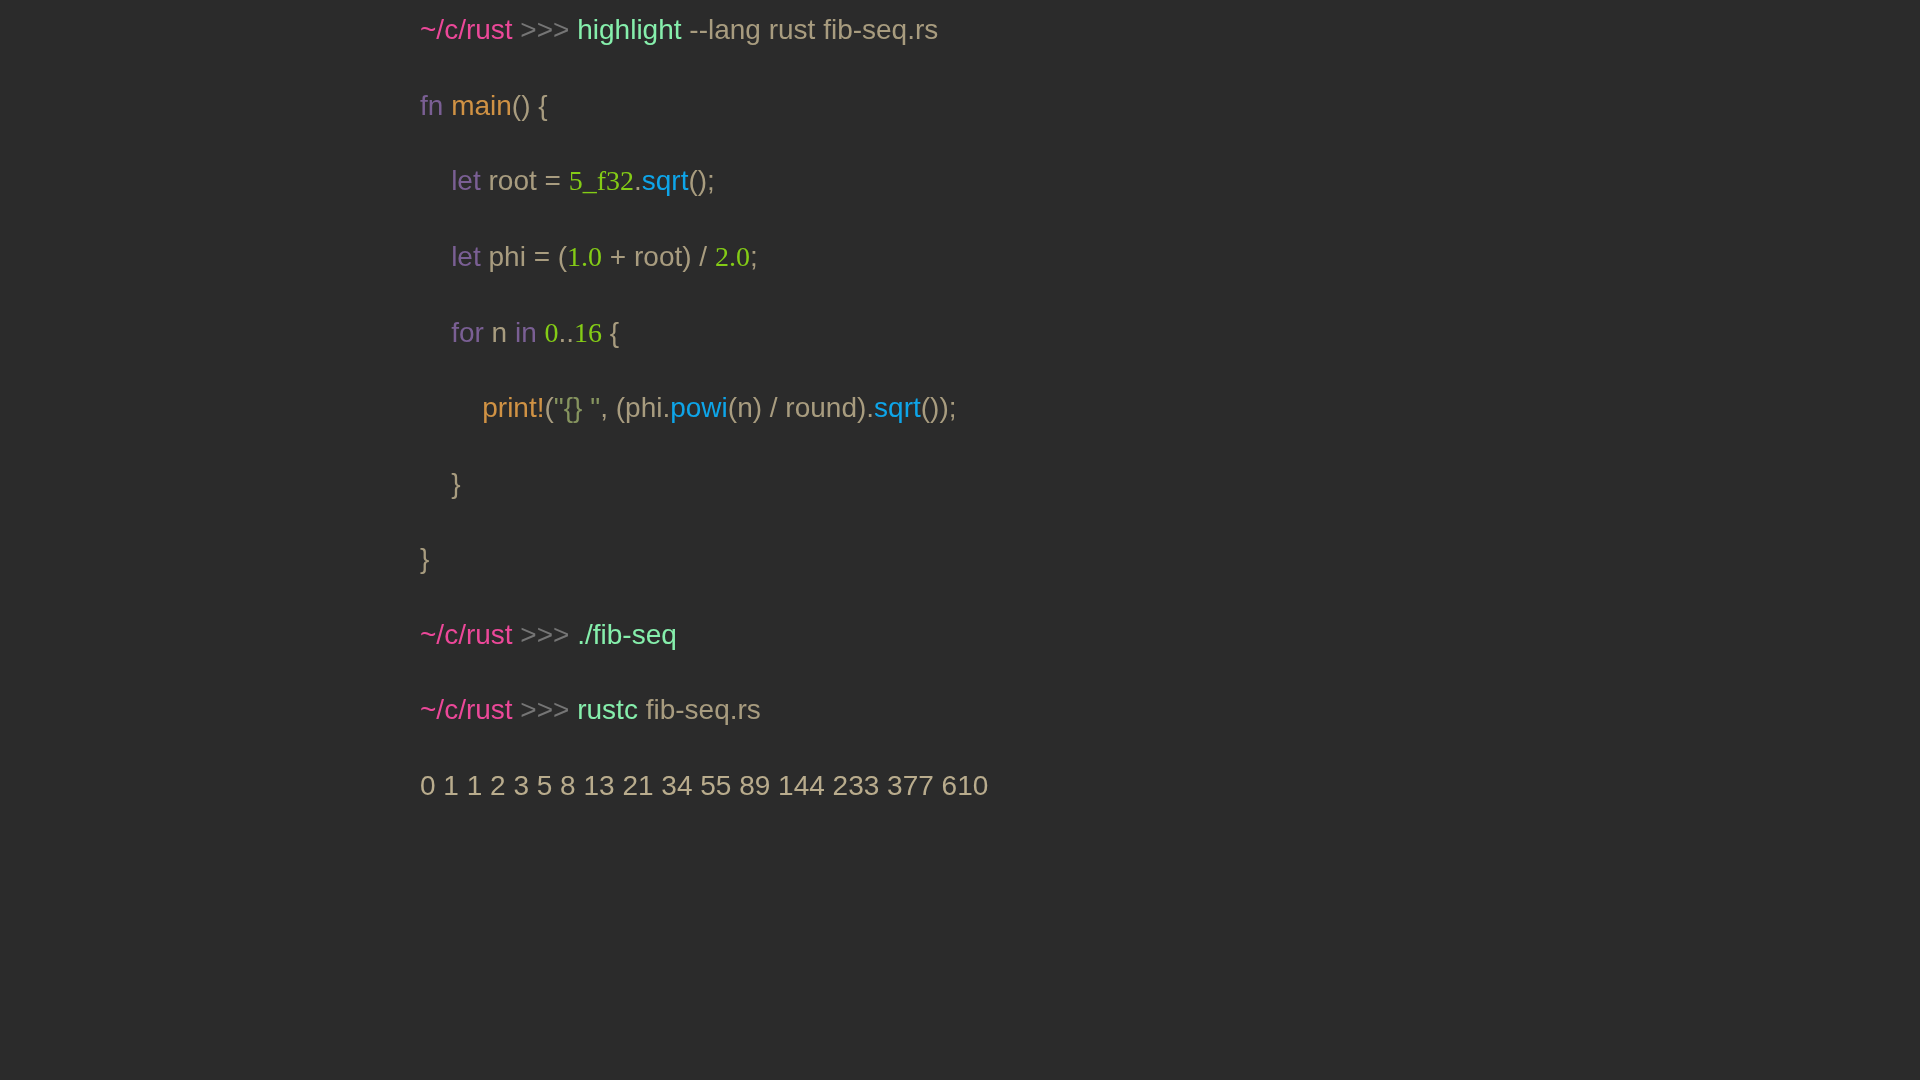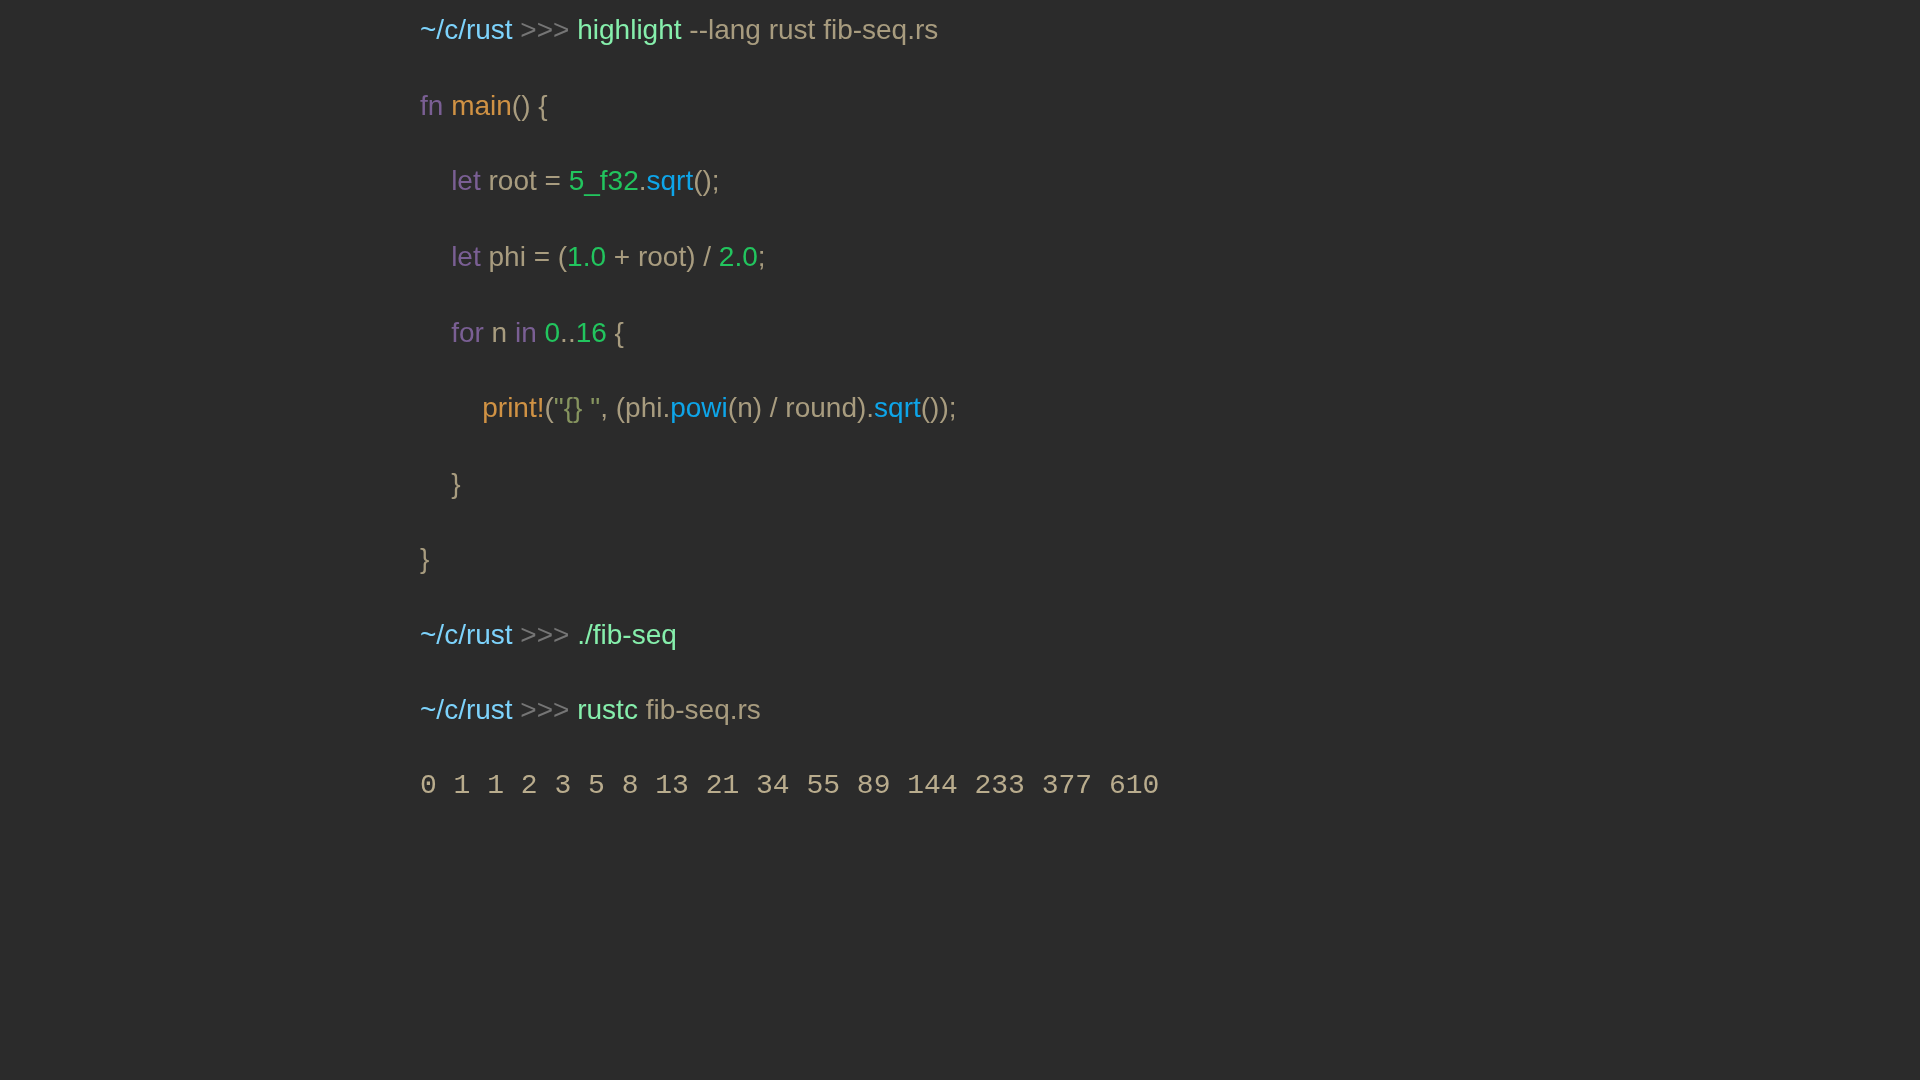--- a/index.html
+++ b/index.html
@@ -14,32 +14,32 @@
       display: flex;
       align-items: center;
       padding-left: 420px;
       font-family: "Segoe UI", "Helvetica Neue", Arial, sans-serif;
     }
     .terminal {
       font-size: 28px;
       line-height: 1.35;
       white-space: pre;
     }
-    .path { color: #7dd3fc; }
+    .path { color: #ec4899; }
     .prompt { color: #757575; }
     .cmd { color: #86efac; }
     .arg { color: #a89c7f; }
     .kw { color: #7a5f94; }
     .func { color: #d09244; }
     .ident { color: #a89c7f; text-align: right; }
     .punct { color: #a89c7f; }
-    .num { color: #22c55e; }
+    .num { color: #84cc16; font-family: Liberation Serif, serif; }
     .method { color: #0ea5e9; }
     .str { color: #86945f; }
-    .output { color: #b9ac8d; font-family: Liberation Mono, monospace; }
+    .output { color: #b9ac8d; }
   </style>
 </head>
 <body>
 
 <div class="terminal">
 <div><span class="path">~/c/rust</span><span class="prompt"> &gt;&gt;&gt; </span><span class="cmd">highlight </span><span class="arg">--lang rust fib-seq.rs</span></div>
 <div><span class="kw">fn </span><span class="func">main</span><span class="punct">() {</span></div>
 <div><span>    </span><span class="kw">let </span><span class="ident">root = </span><span class="num">5_f32</span><span class="punct">.</span><span class="method">sqrt</span><span class="punct">();</span></div>
 <div><span>    </span><span class="kw">let </span><span class="ident">phi = (</span><span class="num">1.0</span><span class="ident"> + root) / </span><span class="num">2.0</span><span class="punct">;</span></div>
 <div><span>    </span><span class="kw">for </span><span class="ident">n </span><span class="kw">in </span><span class="num">0</span><span class="ident">..</span><span class="num">16</span><span class="punct"> {</span></div>

